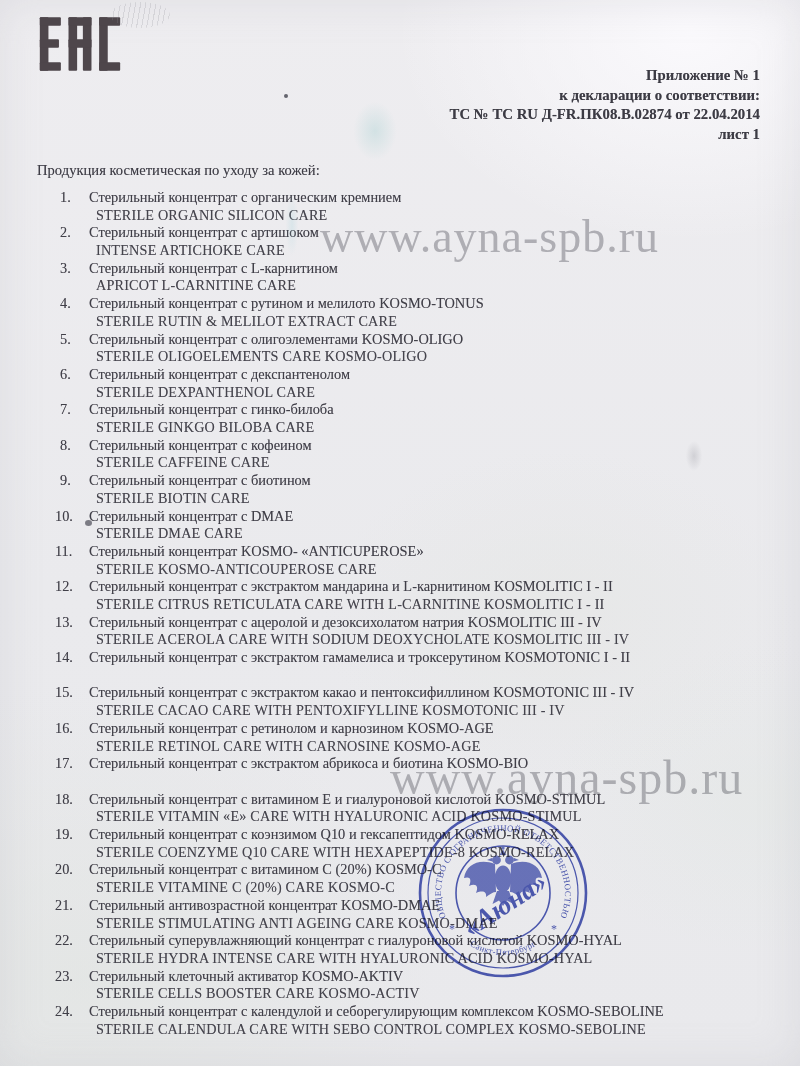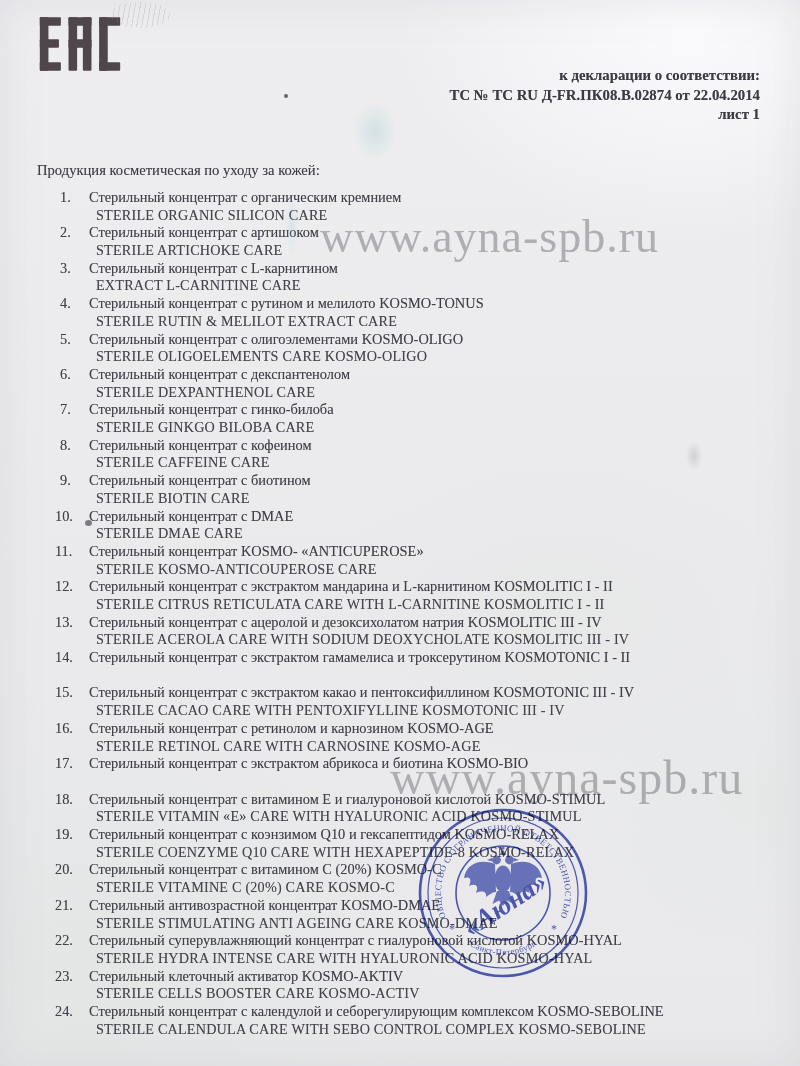--- a/index.html
+++ b/index.html
@@ -76,47 +76,48 @@
       <rect x="49" y="2" width="9" height="56" rx="1"></rect>
       <rect x="34" y="2" width="24" height="9" rx="1"></rect>
       <rect x="34" y="25" width="24" height="9" rx="1"></rect>
       <rect x="66" y="2" width="9" height="56" rx="1"></rect>
       <rect x="66" y="2" width="22" height="9" rx="1"></rect>
       <rect x="66" y="49" width="22" height="9" rx="1"></rect>
     </g>
   </svg>
 
   <div class="hdr">
+    <div>Приложение № 1</div>
     <div>к декларации о соответствии:</div>
     <div>ТС №  ТС RU Д-FR.ПК08.В.02874 от 22.04.2014</div>
     <div>лист 1</div>
   </div>
 
   <div class="intro">Продукция косметическая по уходу за кожей:</div>
 
   <div class="list">
       <div class="item">
         <span class="num single">1.</span>
         <div class="content">
           <div class="ru">Стерильный концентрат с органическим кремнием</div>
           <div class="en">STERILE ORGANIC SILICON CARE</div>
         </div>
       </div>
       <div class="item">
         <span class="num single">2.</span>
         <div class="content">
           <div class="ru">Стерильный концентрат с артишоком</div>
-          <div class="en">STERILE ARTICHOKE CARE</div>
+          <div class="en">INTENSE ARTICHOKE CARE</div>
         </div>
       </div>
       <div class="item">
         <span class="num single">3.</span>
         <div class="content">
           <div class="ru">Стерильный концентрат с L-карнитином</div>
-          <div class="en">EXTRACT L-CARNITINE CARE</div>
+          <div class="en">APRICOT L-CARNITINE CARE</div>
         </div>
       </div>
       <div class="item">
         <span class="num single">4.</span>
         <div class="content">
           <div class="ru">Стерильный концентрат с рутином и мелилото KOSMO-TONUS</div>
           <div class="en">STERILE RUTIN &amp; MELILOT EXTRACT CARE</div>
         </div>
       </div>
       <div class="item">

